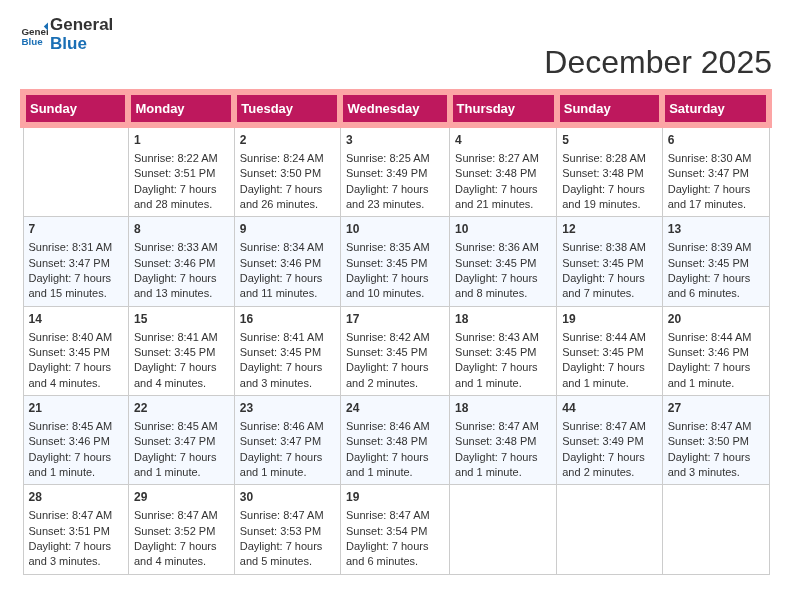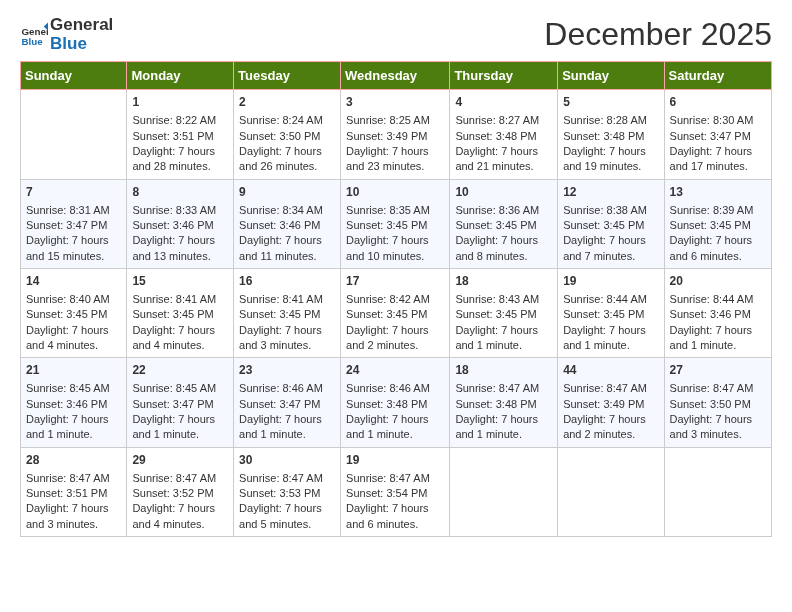--- a/index.html
+++ b/index.html
@@ -25,39 +25,40 @@
       width: 28px;
       height: 28px;
     }
     .title-block {
       text-align: right;
     }
     .month-title {
       font-size: 32px;
       font-weight: 300;
       color: #333;
+      margin-top: 28px;
     }
     .location {
       font-size: 15px;
       color: #555;
       font-weight: 400;
     }
     table {
       width: 100%;
       border-collapse: collapse;
       font-size: 10.5px;
     }
     thead tr th {
-      background-color: #4d7c0f;
+      background-color: #be185d;
       color: #fff;
       padding: 6px 4px;
       text-align: left;
       font-size: 13px;
       font-weight: 600;
-      border: 1px solid #fca5a5;
+      border: 6px solid #fca5a5;
     }
     tbody tr td {
       border: 1px solid #ccc;
       vertical-align: top;
       padding: 4px 5px;
       height: 80px;
       width: 113px;
       color: #333;
       font-size: 10.5px;
       line-height: 1.4;

